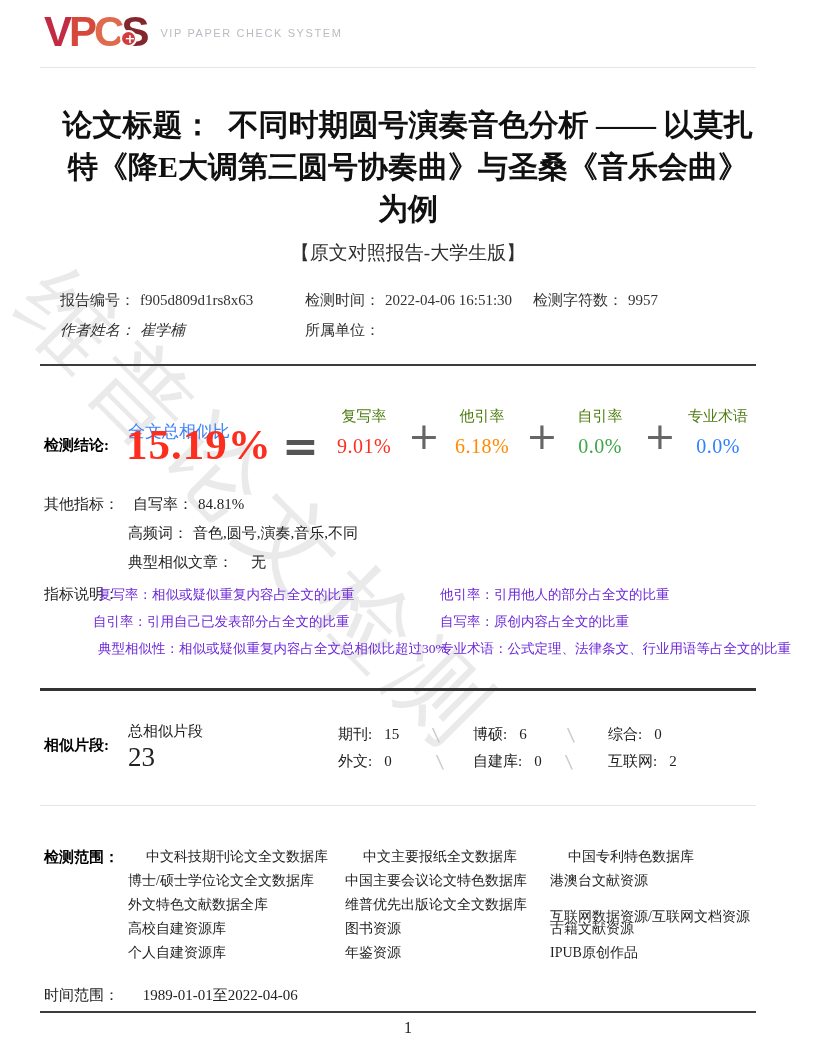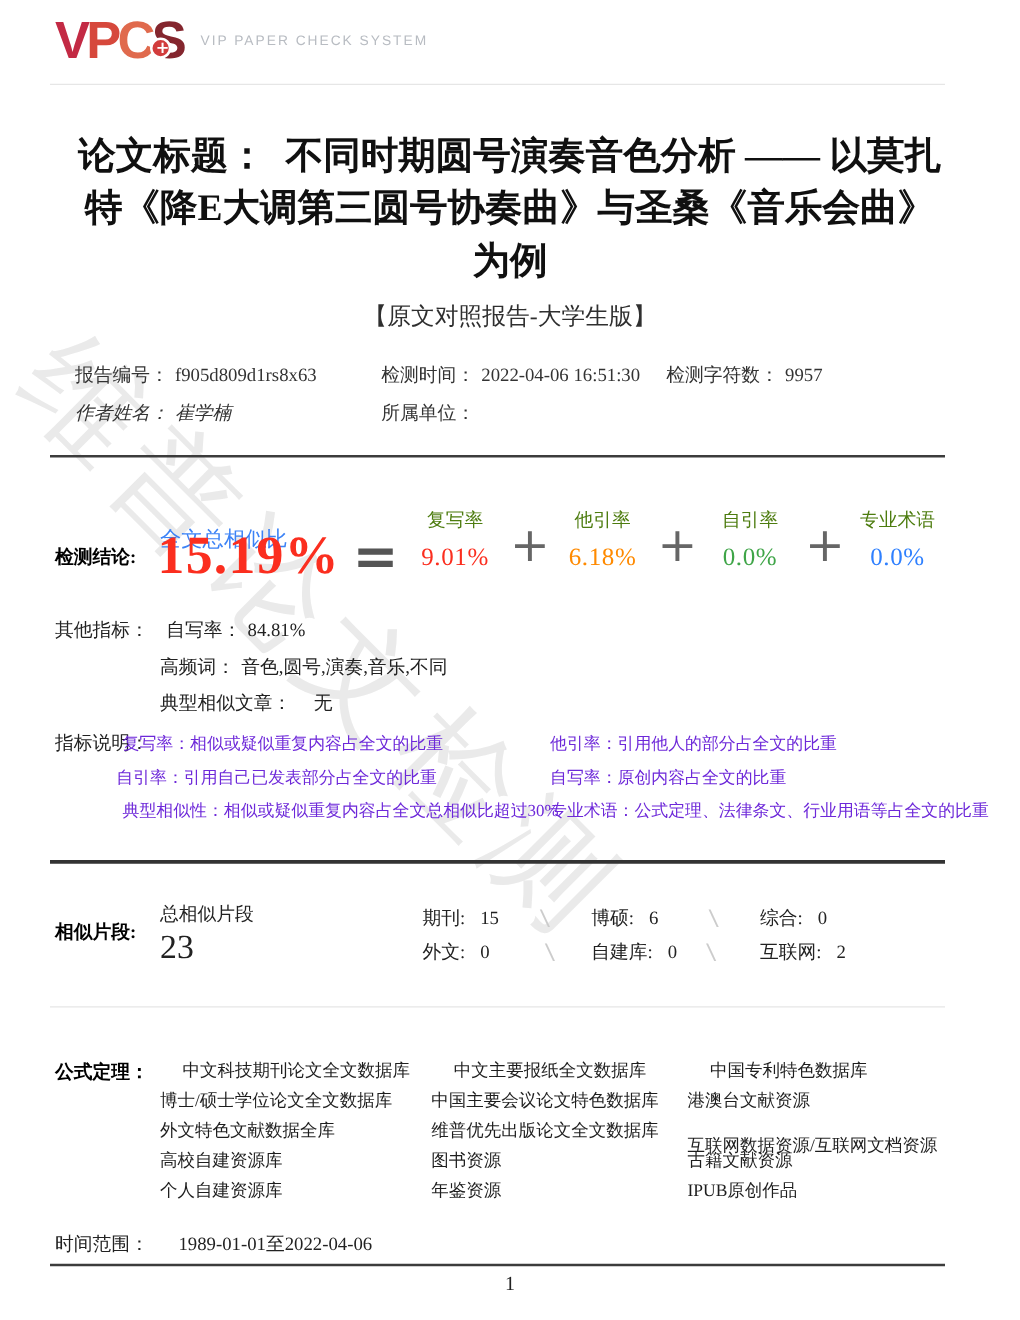--- a/index.html
+++ b/index.html
@@ -199,21 +199,21 @@
     <div class="abs slash" style="top:752px; left:435px;">\</div>
     <div class="abs frag-cell" style="top:752px; left:473px;">
       <span>自建库:</span><span class="v">0</span>
     </div>
     <div class="abs slash" style="top:752px; left:564px;">\</div>
     <div class="abs frag-cell" style="top:752px; left:608px;">
       <span>互联网:</span><span class="v">2</span>
     </div>
     <div class="divider hr-light" style="top:805px;"></div>
 
-    <div class="abs sec-label" style="top:848px; left:44px;">公式定理：</div>
+    <div class="abs sec-label" style="top:848px; left:44px;">检测范围：</div>
 
     <div class="abs range-item indent" style="top:848px; left:128px;">中文科技期刊论文全文数据库</div>
     <div class="abs range-item" style="top:872px; left:128px;">博士/硕士学位论文全文数据库</div>
     <div class="abs range-item" style="top:896px; left:128px;">外文特色文献数据全库</div>
     <div class="abs range-item" style="top:920px; left:128px;">高校自建资源库</div>
     <div class="abs range-item" style="top:944px; left:128px;">个人自建资源库</div>
 
     <div class="abs range-item indent" style="top:848px; left:345px;">中文主要报纸全文数据库</div>
     <div class="abs range-item" style="top:872px; left:345px;">中国主要会议论文特色数据库</div>
     <div class="abs range-item" style="top:896px; left:345px;">维普优先出版论文全文数据库</div>

